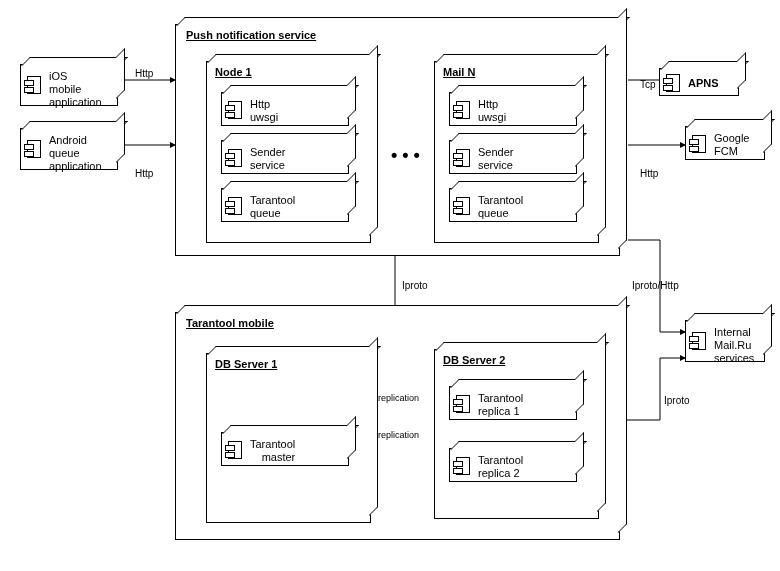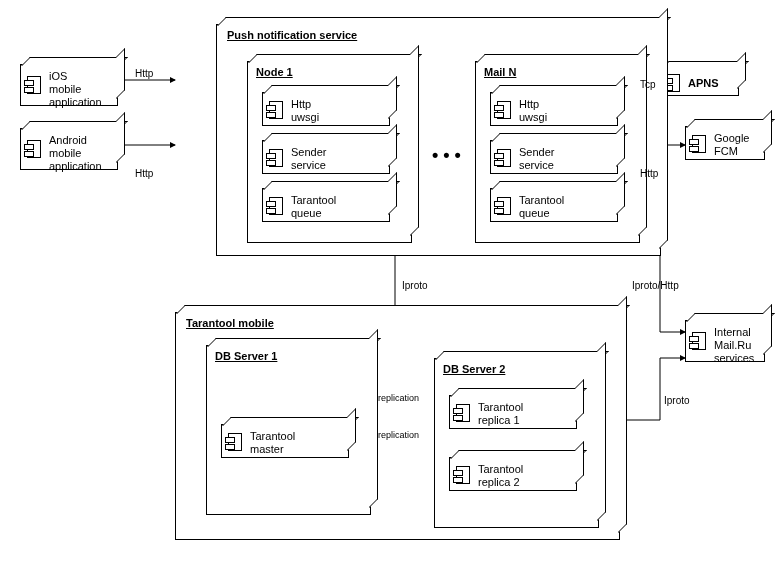--- a/index.html
+++ b/index.html
@@ -128,41 +128,41 @@
 
 <div class="box3d" style="left:20px; top:64px; width:98px; height:42px;">
   <div class="component-icon" style="left:6px; top:11px;"></div>
   <div class="label" style="left:28px; top:5px; white-space:pre;">iOS
 mobile
 application</div>
 </div>
 <div class="box3d" style="left:20px; top:128px; width:98px; height:42px;">
   <div class="component-icon" style="left:6px; top:11px;"></div>
   <div class="label" style="left:28px; top:5px; white-space:pre;">Android
-mobile
+queue
 application</div>
 </div>
 
 <div class="box3d" style="left:659px; top:68px; width:80px; height:28px;font-weight:bold;">
   <div class="component-icon" style="left:6px; top:5px;"></div>
   <div class="label" style="left:28px; top:8px;">APNS</div>
 </div>
 <div class="box3d" style="left:685px; top:126px; width:80px; height:34px;">
   <div class="component-icon" style="left:6px; top:8px;"></div>
   <div class="label" style="left:28px; top:5px; white-space:pre;">Google
 FCM</div>
 </div>
 <div class="box3d" style="left:685px; top:320px; width:80px; height:42px;">
   <div class="component-icon" style="left:6px; top:11px;"></div>
   <div class="label" style="left:28px; top:5px; white-space:pre;">Internal
 Mail.Ru
 services</div>
 </div>
 
-<div class="box3d" style="left:175px; top:24px; width:445px; height:232px;margin-left:41px;">
+<div class="box3d" style="left:175px; top:24px; width:445px; height:232px;">
   <div class="title" style="left:10px; top:4px;">Push notification service</div>
 
   <div class="box3d" style="left:30px; top:36px; width:165px; height:182px;">
     <div class="title" style="left:8px; top:4px;">Node 1</div>
     <div class="box3d" style="left:14px; top:30px; width:128px; height:34px;">
       <div class="component-icon" style="left:6px; top:8px;"></div>
       <div class="label" style="left:28px; top:5px; white-space:pre;">Http
 uwsgi</div>
     </div>
     <div class="box3d" style="left:14px; top:78px; width:128px; height:34px;">
@@ -195,30 +195,30 @@
       <div class="component-icon" style="left:6px; top:8px;"></div>
       <div class="label" style="left:28px; top:5px; white-space:pre;">Tarantool
 queue</div>
     </div>
   </div>
 </div>
 
 <div class="box3d" style="left:175px; top:312px; width:445px; height:228px;">
   <div class="title" style="left:10px; top:4px;">Tarantool mobile</div>
 
-  <div class="box3d" style="left:30px; top:32px; width:165px; height:170px;">
+  <div class="box3d" style="left:30px; top:40px; width:165px; height:170px;text-align:right;">
     <div class="title" style="left:8px; top:4px;">DB Server 1</div>
     <div class="box3d" style="left:14px; top:78px; width:128px; height:34px;">
       <div class="component-icon" style="left:6px; top:8px;"></div>
       <div class="label" style="left:28px; top:5px; white-space:pre;">Tarantool
 master</div>
     </div>
   </div>
 
-  <div class="box3d" style="left:258px; top:36px; width:165px; height:170px;margin-top:9px;">
+  <div class="box3d" style="left:258px; top:36px; width:165px; height:170px;">
     <div class="title" style="left:8px; top:4px;">DB Server 2</div>
     <div class="box3d" style="left:14px; top:36px; width:128px; height:34px;">
       <div class="component-icon" style="left:6px; top:8px;"></div>
       <div class="label" style="left:28px; top:5px; white-space:pre;">Tarantool
 replica 1</div>
     </div>
     <div class="box3d" style="left:14px; top:98px; width:128px; height:34px;">
       <div class="component-icon" style="left:6px; top:8px;"></div>
       <div class="label" style="left:28px; top:5px; white-space:pre;">Tarantool
 replica 2</div>

